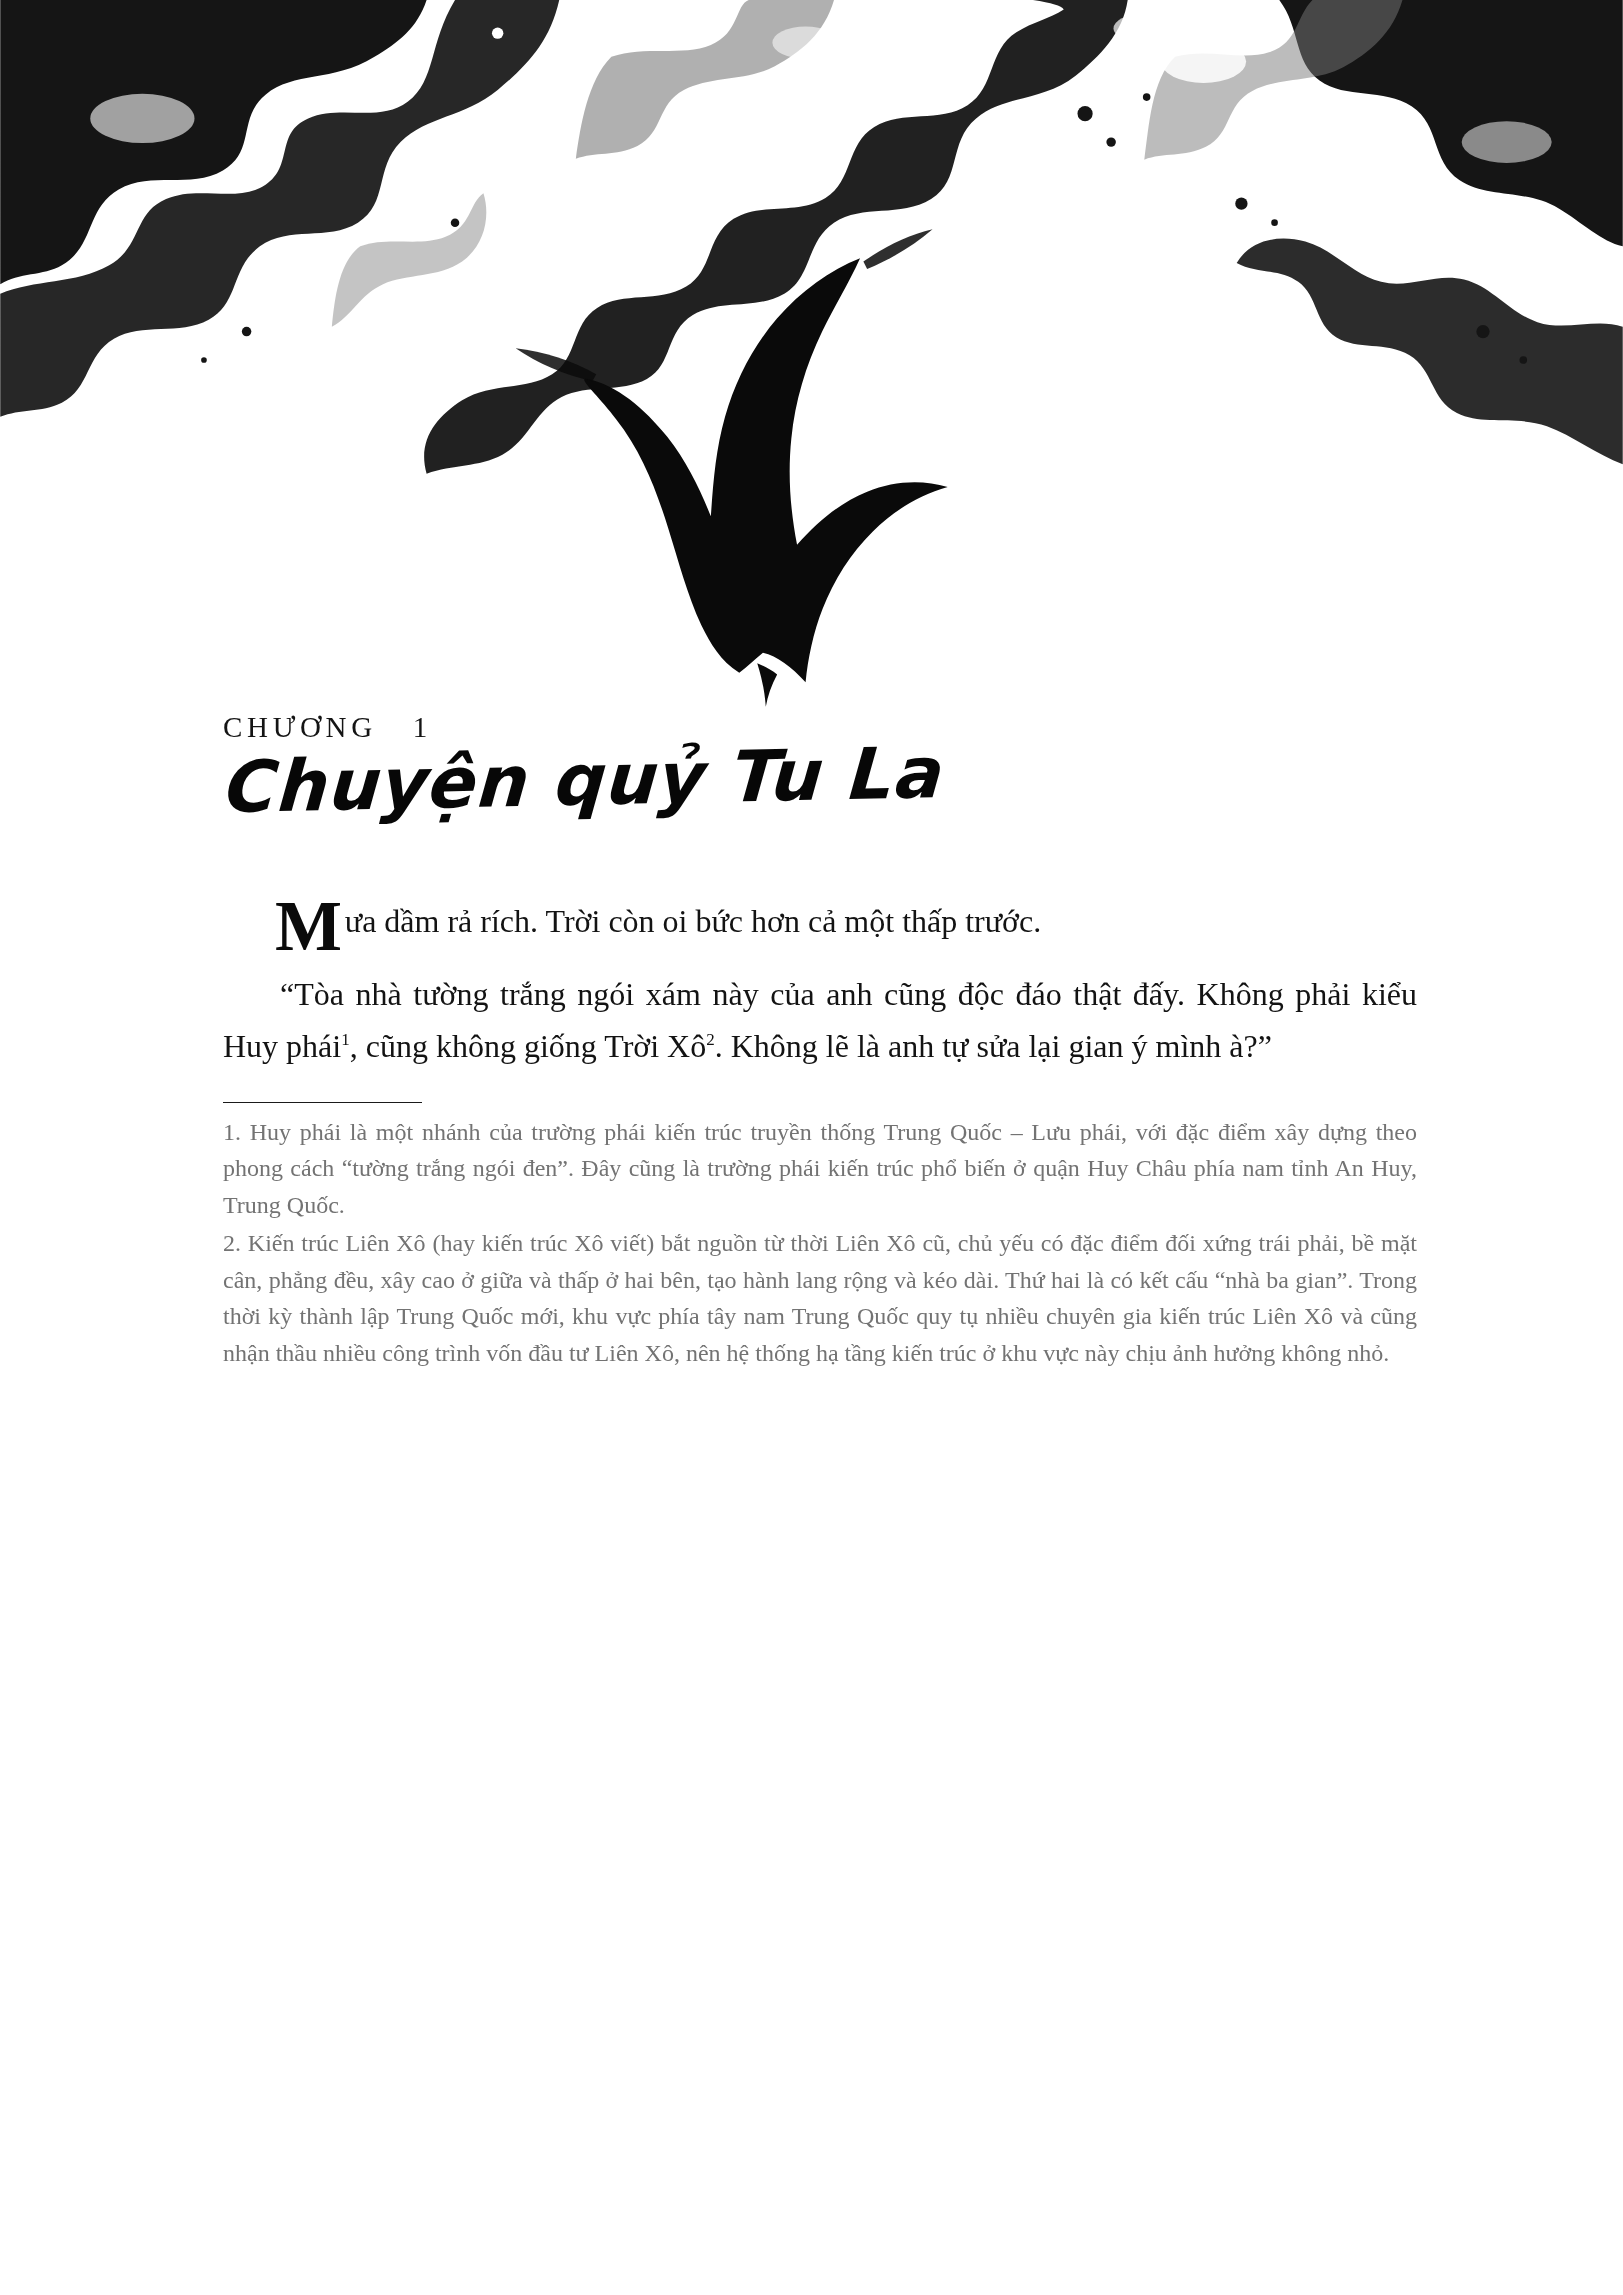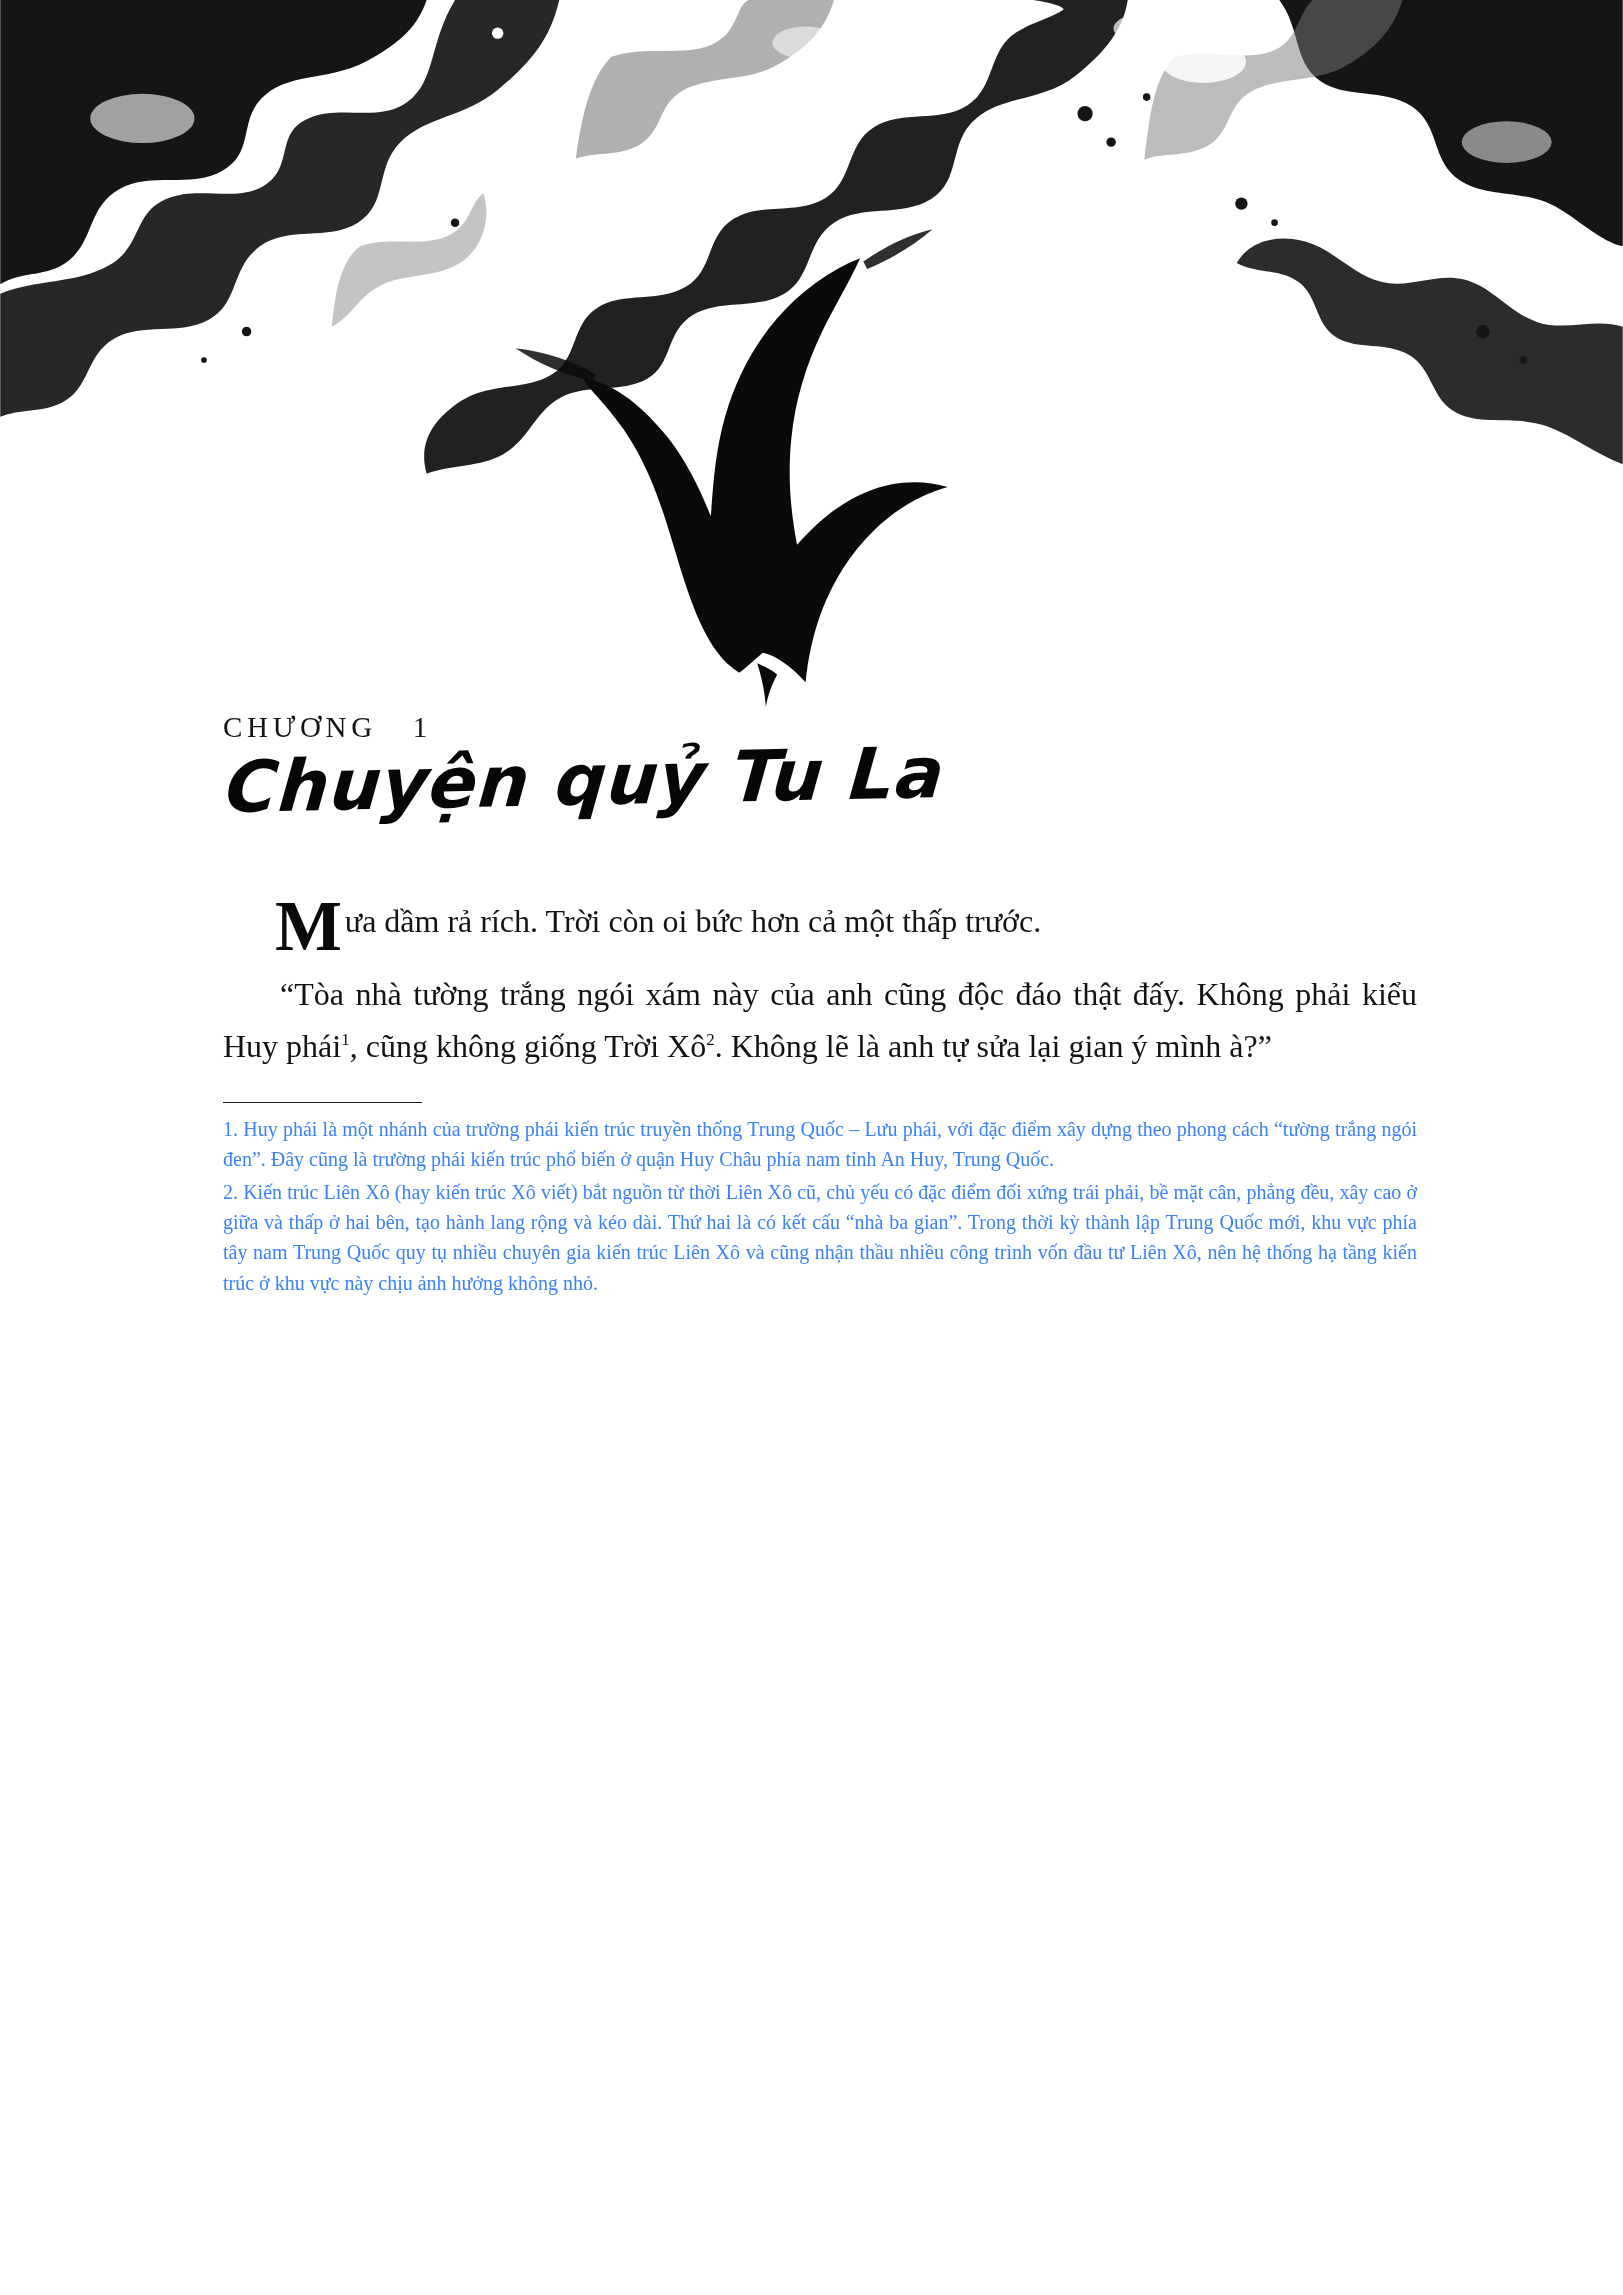--- a/index.html
+++ b/index.html
@@ -103,26 +103,26 @@
     margin-top: 25px;
     padding-top: 3.8px;
   }
   .footnote-rule {
     width: 199px;
     height: 1.9px;
     background: #1a1a1a;
     margin: 0 0 10.4px 0;
   }
   p.footnote {
-    font-size: 20px;
+    font-size: 24px;
     line-height: 1.52;
     text-align: justify;
     margin: 0 0 1.9px 0;
     text-indent: 0;
-    color: #3b82f6;
+    color: #737373;
   }
 </style>
 </head>
 <body>
 
 <div class="art-band">
   <svg viewBox="0 0 3425 1560" xmlns="http://www.w3.org/2000/svg" aria-hidden="true">
     <rect x="0" y="0" width="3425" height="1560" fill="#ffffff"></rect>
     <g fill="#151515">
 

